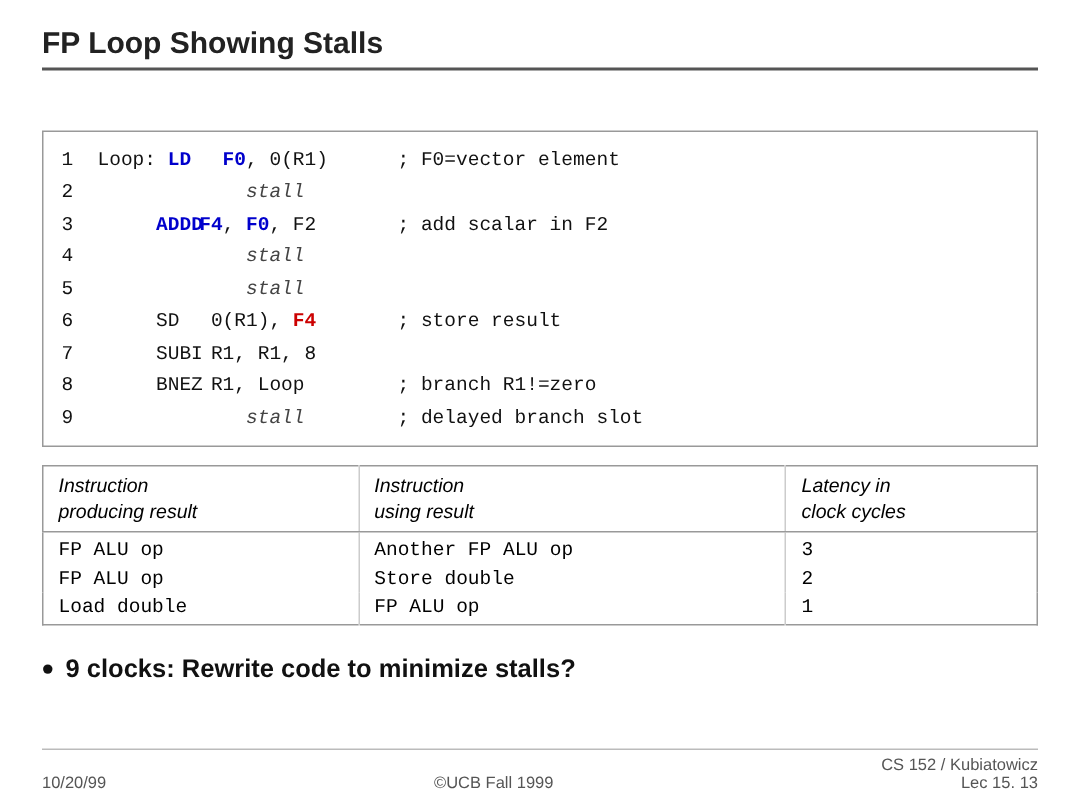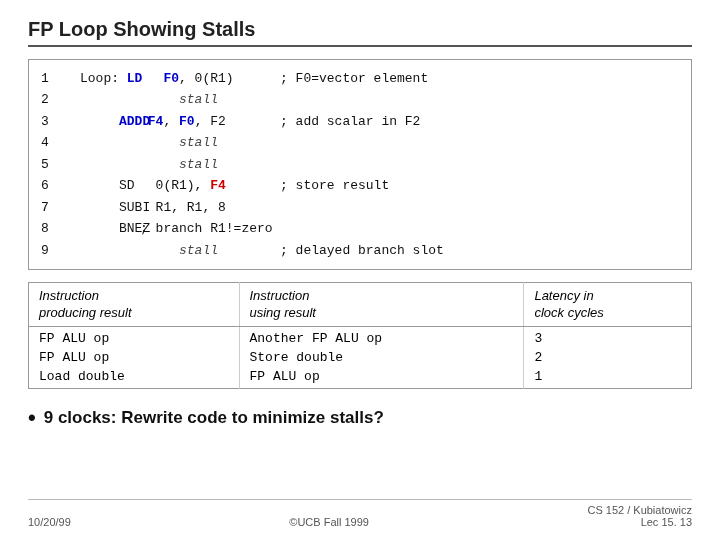--- a/index.html
+++ b/index.html
@@ -10,20 +10,21 @@
       font-family: Arial, Helvetica, sans-serif;
       font-size: 14px;
       overflow: hidden;
     }
     .page {
       width: 720px;
       height: 540px;
       padding: 18px 28px 12px 28px;
       display: flex;
       flex-direction: column;
+      gap: 28px;
     }
     .title-bar {
       display: flex;
       align-items: center;
       border-bottom: 2px solid #555;
       padding-bottom: 4px;
       margin-bottom: 12px;
     }
     .title-bar h1 {
       font-size: 20px;
@@ -50,21 +51,20 @@
       gap: 0;
     }
     .line-num {
       width: 24px;
       flex-shrink: 0;
       color: #111;
     }
     .col-instr {
       width: 60px;
       flex-shrink: 0;
-      margin-left: 15px;
     }
     .col-operand {
       width: 140px;
       flex-shrink: 0;
     }
     .col-comment {
       color: #111;
     }
     .stall-text {
       color: #444;
@@ -192,20 +192,21 @@
 
       <div class="code-row">
         <span class="line-num">7</span>
         <span class="col-instr">&nbsp;&nbsp;&nbsp;&nbsp;&nbsp;SUBI</span>
         <span class="col-operand">&nbsp;&nbsp;R1, R1, 8&nbsp;</span>
       </div>
 
       <div class="code-row">
         <span class="line-num">8</span>
         <span class="col-instr">&nbsp;&nbsp;&nbsp;&nbsp;&nbsp;BNEZ</span>
+        <span class="col-operand">&nbsp;&nbsp;R1, Loop&nbsp;</span>
         <span class="col-comment">; branch R1!=zero</span>
       </div>
 
       <div class="code-row">
         <span class="line-num">9</span>
         <span class="col-instr"></span>
         <span class="col-operand stall-text">&nbsp;&nbsp;&nbsp;&nbsp;&nbsp;stall&nbsp;&nbsp;&nbsp;&nbsp;&nbsp;&nbsp;&nbsp;&nbsp;</span>
         <span class="col-comment">; delayed branch slot</span>
       </div>
     </div>

